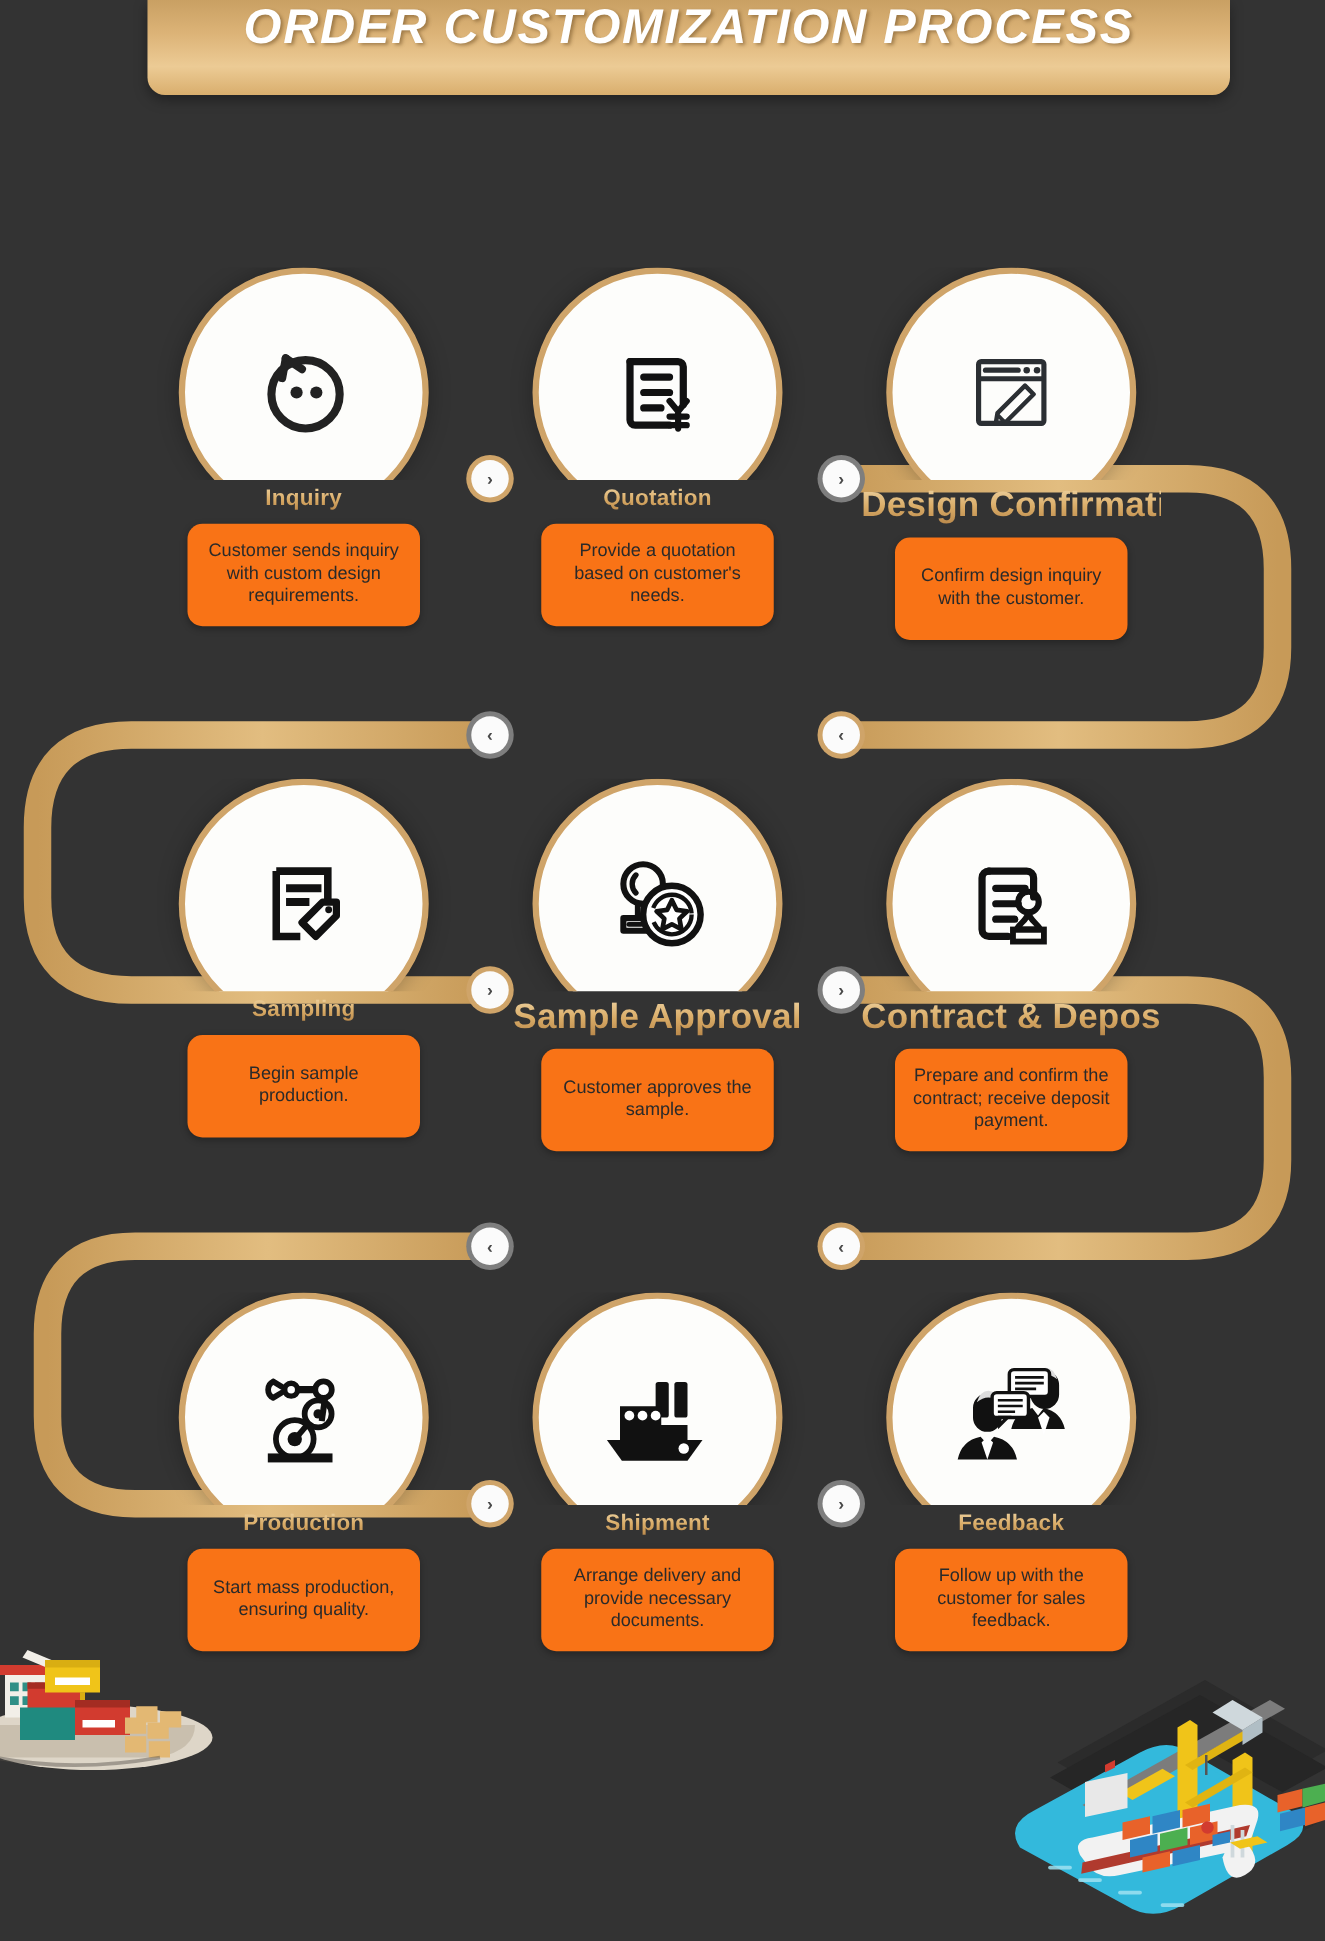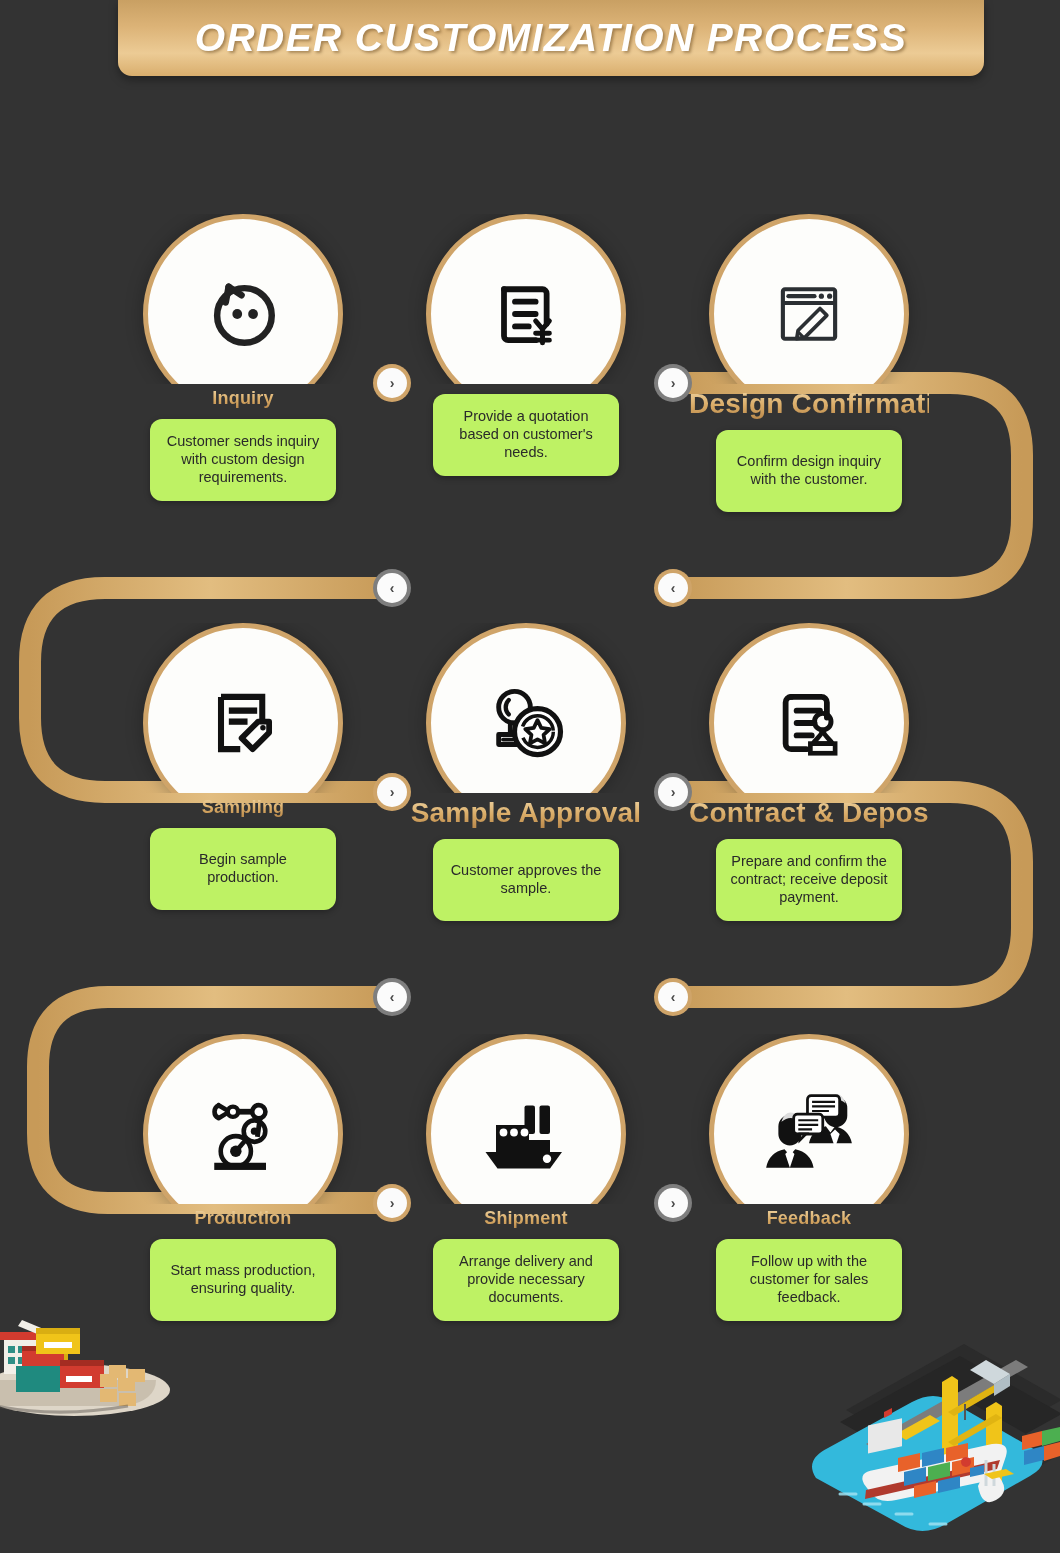--- a/index.html
+++ b/index.html
@@ -9,21 +9,21 @@
     font-family: "Liberation Sans", sans-serif;
     overflow: hidden;
   }
   .page { position: relative; width: 1060px; height: 1553px; background: #333333; }
 
   
   .banner {
     position: absolute; left: 118px; top: 0; width: 866px; height: 76px;
     background: linear-gradient(180deg,#c9a063 0%, #dcb377 35%, #eccb95 70%, #d9ae6d 100%);
     border-radius: 0 0 14px 14px;
-    display: flex; align-items: center; justify-content: center;
+    display: flex; justify-content: center;
     box-shadow: 0 4px 10px rgba(0,0,0,.35);
   }
   .banner::before, .banner::after{
     content:""; position:absolute; top:0; width:34px; height:76px;
   }
   .banner::before{ left:-30px; background: linear-gradient(160deg,#b8考, transparent); }
   .banner-title {
     font-size: 39px; font-weight: 900; font-style: italic;
     letter-spacing: 1.4px; color: #ffffff;
     text-shadow: 2px 2px 3px rgba(90,60,20,.45);
@@ -65,21 +65,21 @@
   .node-label {
     text-align:center; font-size: 18px; font-weight: 700;
     margin-top: 4px;
     background: linear-gradient(180deg,#f0d6a6 0%, #d9ab66 55%, #b8874a 100%);
     -webkit-background-clip: text; background-clip: text;
     color: transparent; -webkit-text-fill-color: transparent;
     letter-spacing: .2px; white-space: nowrap;
   }
   .node-desc {
     margin: 10px auto 0; width: 186px; min-height: 82px;
-    background:#bef264; border-radius: 12px;
+    background:#f97316; border-radius: 12px;
     display:flex; align-items:center; justify-content:center;
     text-align:center; padding: 10px 12px;
     font-size: 14.5px; line-height: 1.22; color:#2a2a2a;
     box-shadow: 0 2px 6px rgba(0,0,0,.3);
   }
   .node.wideLabel .node-label { font-size: 28px; }
 
   
   .badge {
     position:absolute; width: 30px; height: 30px; border-radius:50%;
@@ -162,20 +162,21 @@
         <svg width="88" height="88" viewBox="0 0 64 64">
           <path d="M16 14 h28 a3 3 0 0 1 3 3 v22" stroke="#111" stroke-width="4.2" fill="none" stroke-linecap="round"></path>
           <path d="M16 14 v34 a3 3 0 0 0 3 3 h20" stroke="#111" stroke-width="4.2" fill="none" stroke-linecap="round"></path>
           <path d="M24 23 h15" stroke="#111" stroke-width="4.2" stroke-linecap="round"></path>
           <path d="M24 32 h15" stroke="#111" stroke-width="4.2" stroke-linecap="round"></path>
           <path d="M24 41 h10" stroke="#111" stroke-width="4.2" stroke-linecap="round"></path>
           <path d="M39 37 l5 6 l5 -6 M39 46 h10 M39 51 h10 M44 43 v10" stroke="#111" stroke-width="3.6" fill="none" stroke-linecap="round"></path>
         </svg>
       </div>
     </div>
+    <div class="node-label">Quotation</div>
     <div class="node-desc">Provide a quotation based on customer's needs.</div>
   </div>
 
   <div class="node wideLabel" style="left:689px; top:214px;">
     <div class="circle-wrap">
       <div class="circle">
         <svg width="88" height="88" viewBox="0 0 64 64">
           <rect x="13" y="14" width="38" height="36" rx="1.5" stroke="#2b2f33" stroke-width="3" fill="none"></rect>
           <path d="M13 24 h38" stroke="#2b2f33" stroke-width="3"></path>
           <path d="M17 19 h19" stroke="#2b2f33" stroke-width="3" stroke-linecap="round"></path>

